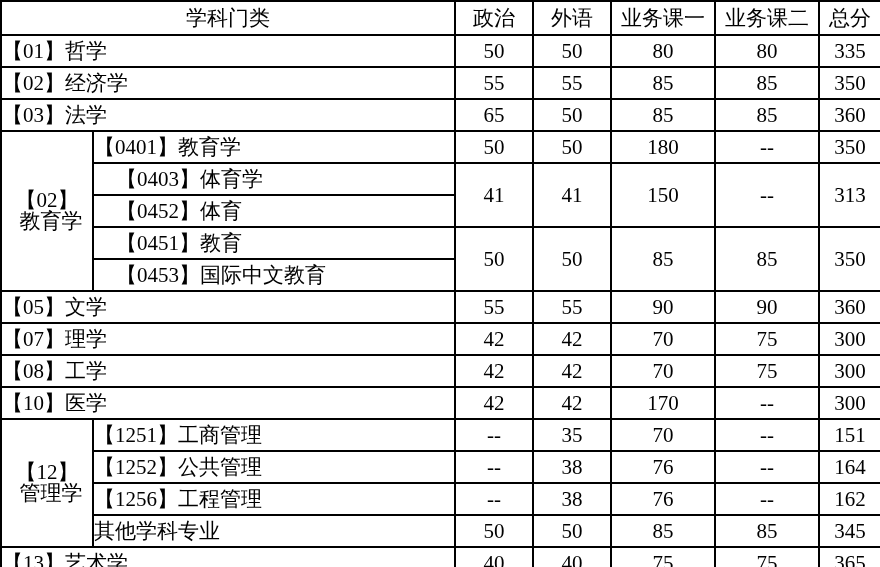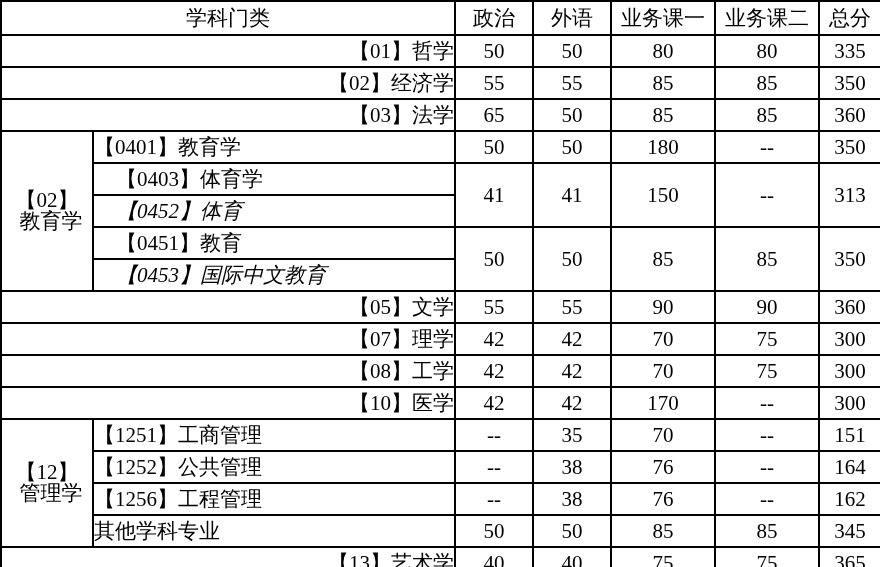--- a/index.html
+++ b/index.html
@@ -39,21 +39,21 @@
     text-align: center;
     height: 32px;
   }
   .cat-cell {
     text-align: center;
     padding: 2px 0;
   }
   .cat-cell .l1 { display: block; }
   .cat-cell .l2 { display: block; padding-left: 8px; }
   .major-cell {
-    text-align: right;
+    text-align: left;
     padding-left: 14px;
     height: 30px;
   }
   .major-indent {
     text-align: left;
     padding-left: 22px;
     height: 30px;
     border-radius: 9px;
   }
   .num {
@@ -64,21 +64,20 @@
   }
   .major-stack .sub {
     border-bottom: 2px solid #000000;
     padding-left: 22px;
     height: 30px;
     display: flex;
     align-items: center;
   }
   .major-stack .sub:last-child {
     border-bottom: none;
-    font-style: italic;
   }
 </style>
 </head>
 <body>
 
 <table id="score-table">
   <colgroup>
     <col class="c-cat">
       <col class="c-major">
       <col class="c-politics">

